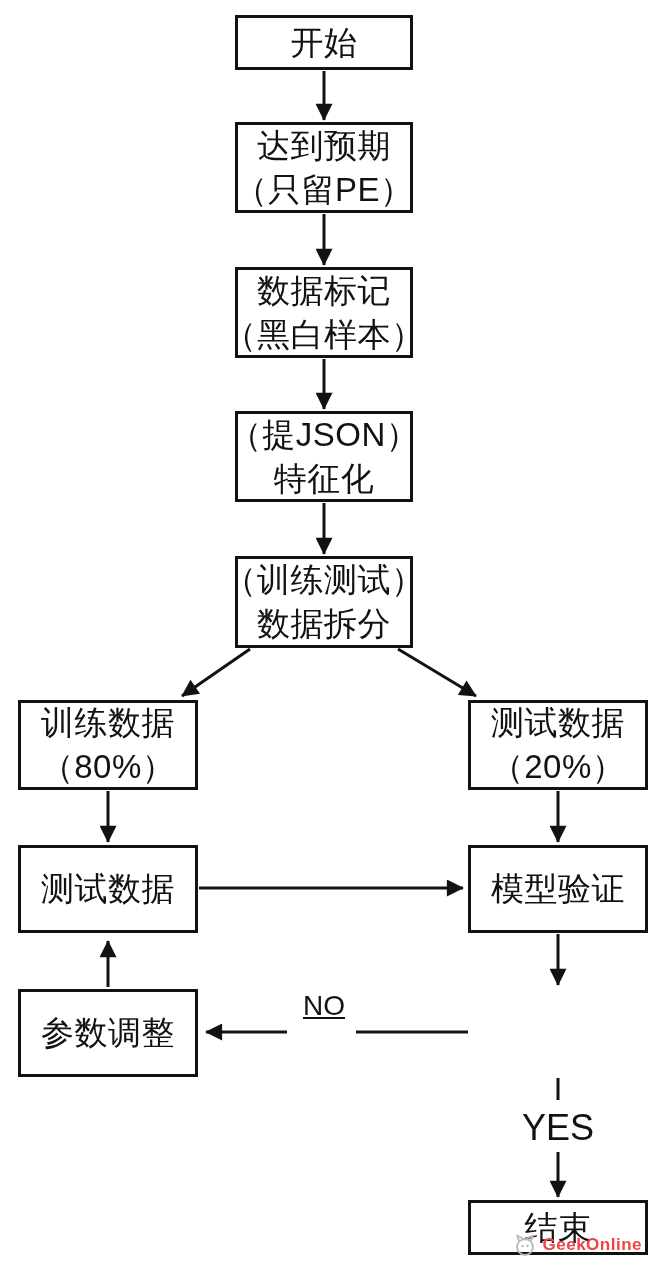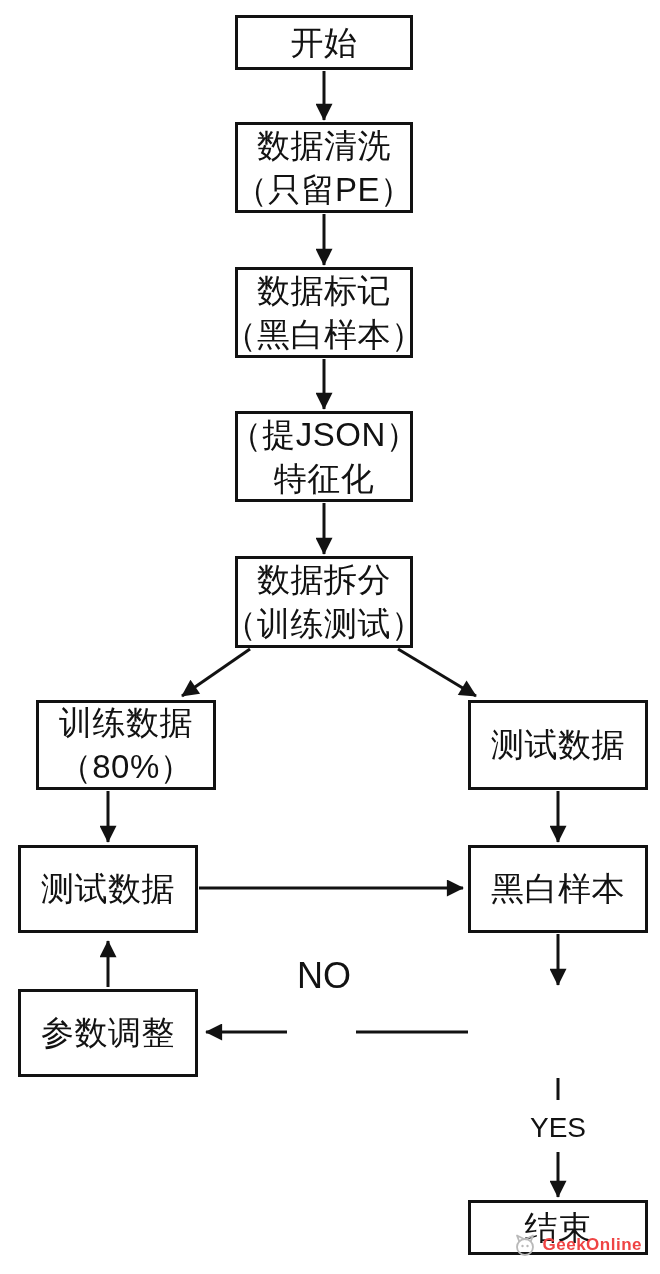--- a/index.html
+++ b/index.html
@@ -29,36 +29,36 @@
     white-space:nowrap;
     letter-spacing:0.5px;
   }
   
   #n-start          { left:235px; top:15px;  width:178px; height:55px; }
   #n-clean          { left:235px; top:122px; width:178px; height:91px; }
   #n-mark           { left:235px; top:267px; width:178px; height:91px; }
   #n-feature        { left:235px; top:411px; width:178px; height:91px; }
   #n-split          { left:235px; top:556px; width:178px; height:92px; }
   
-  #n-train-data     { left:18px;  top:700px; width:180px; height:90px;margin-left:18px; }
+  #n-train-data     { left:18px;  top:700px; width:180px; height:90px; }
   #n-model-train    { left:18px;  top:845px; width:180px; height:88px; }
   #n-param-adjust   { left:18px;  top:989px; width:180px; height:88px; }
   
   #n-test-data      { left:468px; top:700px; width:180px; height:90px; }
   #n-model-validate { left:468px; top:845px; width:180px; height:88px; }
   #n-meet-expect    { left:468px; top:989px; width:180px; height:88px; }
   #n-end            { left:468px; top:1200px; width:180px; height:55px; }
 
   .edge-label {
     position:absolute;
     text-align:center;
     background:#ffffff;
   }
-  #lbl-no  { left:289px; top:957px; width:70px; font-size:36px; line-height:38px; }
-  #lbl-yes { left:513px; top:1105px; width:90px; font-size:28px; line-height:46px; }
+  #lbl-no  { left:289px; top:987px; width:70px; font-size:28px; line-height:38px;text-decoration:underline; }
+  #lbl-yes { left:513px; top:1105px; width:90px; font-size:36px; line-height:46px; }
 
   .watermark {
     position:absolute;
     right:18px; top:1233px;
     display:flex; align-items:center; gap:3px;
     color:#ef4444;
     font-size:17px;
     font-weight:600;
     letter-spacing:0.5px;
   }
@@ -91,54 +91,55 @@
       <line x1="558" y1="1078" x2="558" y2="1100"></line>
       <line x1="558" y1="1152" x2="558" y2="1197" marker-end="url(#ah)"></line>
     </g>
   </svg>
 
   <div class="node" id="n-start">
     <span>开始</span>
   </div>
 
   <div class="node" id="n-clean">
-    <span>数据清洗</span>
+    <span>达到预期</span>
     <span>（只留PE）</span>
   </div>
 
   <div class="node" id="n-mark">
     <span>数据标记</span>
     <span>（黑白样本）</span>
   </div>
 
   <div class="node" id="n-feature">
     <span>（提JSON）</span>
     <span>特征化</span>
   </div>
 
   <div class="node" id="n-split">
+    <span>（训练测试）</span>
     <span>数据拆分</span>
-    <span>（训练测试）</span>
   </div>
 
   <div class="node" id="n-train-data">
     <span>训练数据</span>
     <span>（80%）</span>
   </div>
 
   <div class="node" id="n-test-data">
     <span>测试数据</span>
+    <span>（20%）</span>
   </div>
 
   <div class="node" id="n-model-train">
     <span>测试数据</span>
   </div>
 
   <div class="node" id="n-model-validate">
-    <span>黑白样本</span>
+    <span>模型验证</span>
   </div>
 
   <div class="node" id="n-param-adjust">
     <span>参数调整</span>
   </div>
 
 
   <div class="node" id="n-end">
     <span>结束</span>
   </div>

